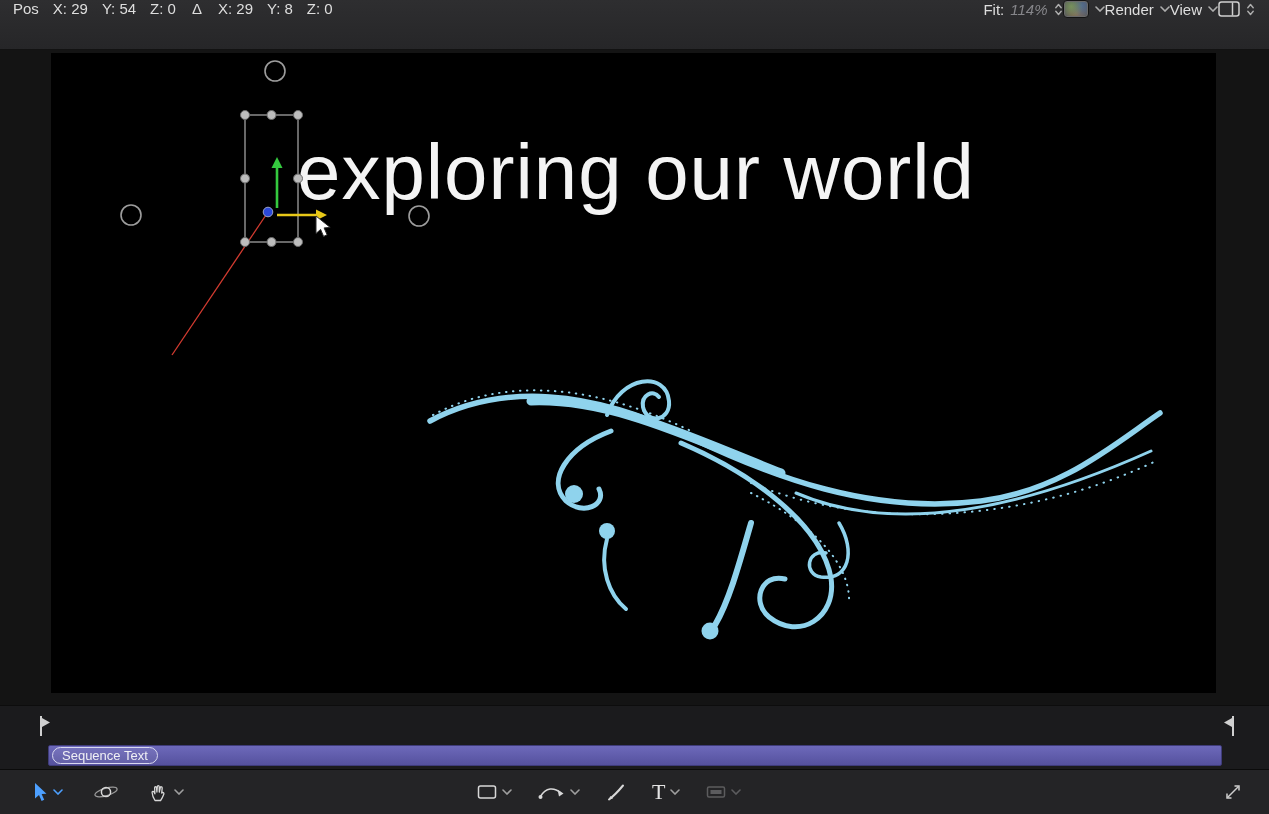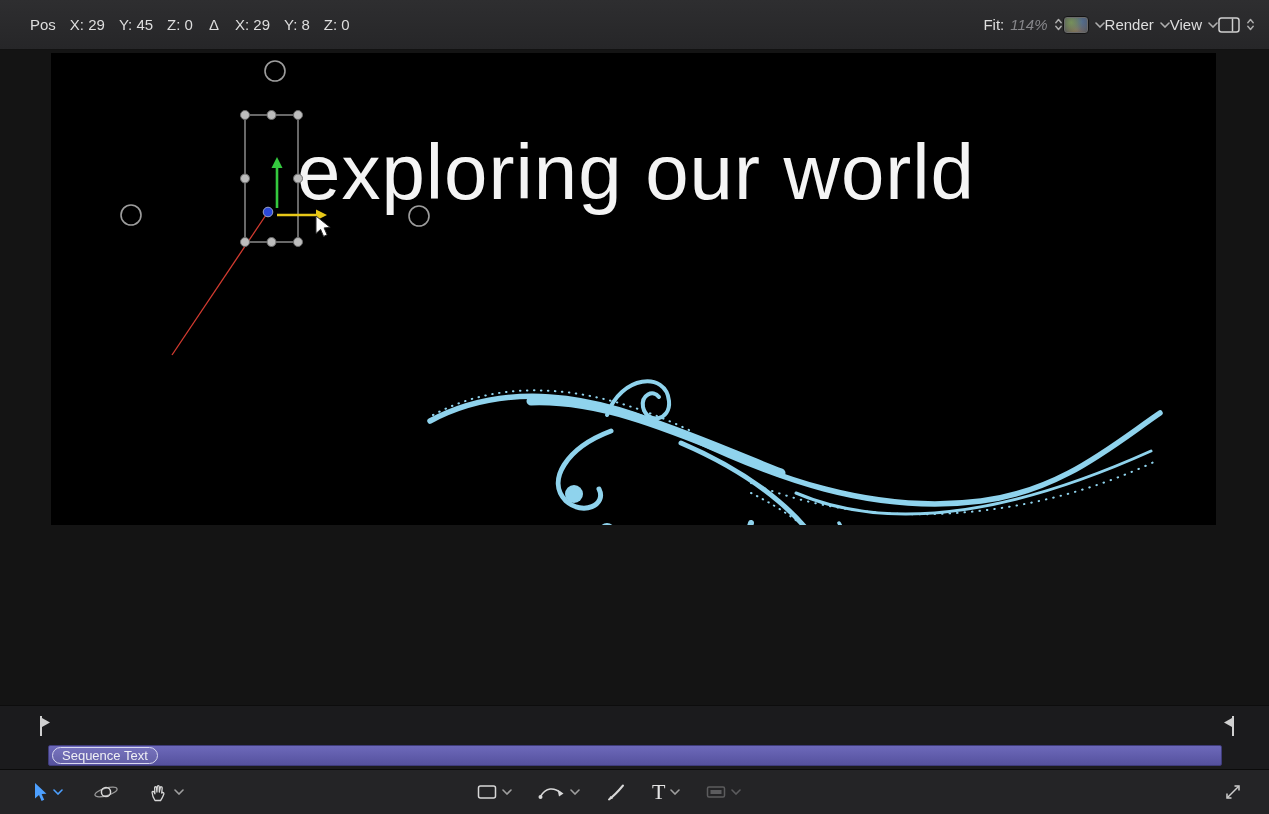--- a/index.html
+++ b/index.html
@@ -3,21 +3,21 @@
 <meta charset="utf-8">
 <style>
   * { margin:0; padding:0; box-sizing:border-box; }
   html,body { width:1269px; height:814px; overflow:hidden; background:#161616;
               font-family:"Liberation Sans", sans-serif; }
 
   
   .top-toolbar{
     height:50px; background:linear-gradient(#2e2e30,#262628);
     border-bottom:1px solid #121212;
-    display:flex; align-items:center; padding:0 14px 0 30px;
+    display:flex; align-items:flex-start; padding:0 14px 0 13px;
     color:#dedede; font-size:15px; white-space:nowrap;
   }
   .status-group{ display:flex; align-items:center; gap:14px; }
   .status-group .delta{ margin:0 2px; }
   .tb-right{ margin-left:auto; display:flex; align-items:center; }
   .ctrl{ display:flex; align-items:center; gap:6px; cursor:default; }
   .dim{ color:#86868a;font-style:italic; }
   .chev, .stepper{ display:block; }
   .colorwell{
     width:26px; height:18px; border-radius:4px; border:1px solid #141414;
@@ -25,21 +25,21 @@
     background:
       radial-gradient(circle at 30% 35%, rgba(120,150,90,.9), rgba(120,150,90,0) 60%),
       radial-gradient(circle at 72% 30%, rgba(80,110,150,.9), rgba(80,110,150,0) 62%),
       radial-gradient(circle at 52% 75%, rgba(150,115,80,.9), rgba(150,115,80,0) 65%),
       #56565a;
   }
 
   
   .workspace{ height:655px; background:#141414; position:relative; }
   .canvas{
-    position:absolute; left:51px; top:3px; width:1165px; height:472px;
+    position:absolute; left:51px; top:3px; width:1165px; height:640px;
     background:#000; overflow:hidden;
   }
   .headline{
     position:absolute; left:246px; top:80px;
     font-size:78px; font-weight:100; letter-spacing:1px;
     color:#f4f4f4; line-height:1; white-space:nowrap;
   }
   .overlay{ position:absolute; inset:0; }
 
   
@@ -73,21 +73,21 @@
   .resize-corner{ position:absolute; right:26px; top:12px; }
   .blue{ color:#4da0ff; }
 </style>
 </head>
 <body>
 
 <header class="top-toolbar">
   <div class="status-group">
     <span>Pos</span>
     <span>X: 29</span>
-    <span>Y: 45</span>
+    <span>Y: 54</span>
     <span>Z: 0</span>
     <span class="delta">Δ</span>
     <span>X: 29</span>
     <span>Y: 8</span>
     <span>Z: 0</span>
   </div>
 
   <div class="tb-right">
     <div class="ctrl">
       <span>Fit:</span>

